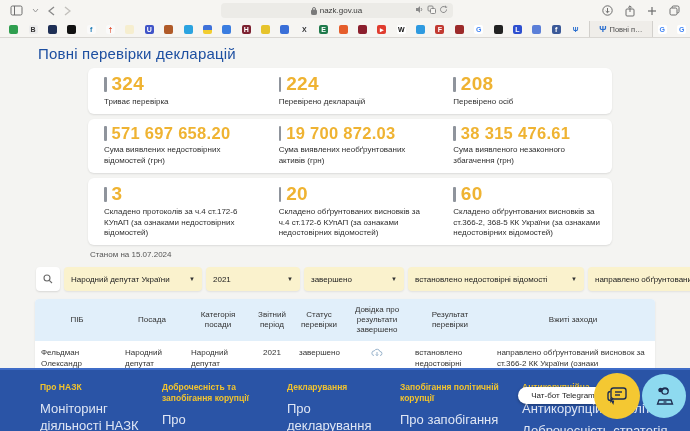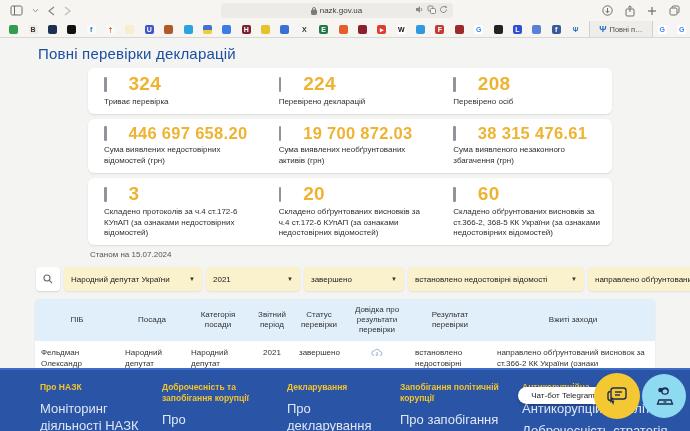--- a/index.html
+++ b/index.html
@@ -30,21 +30,21 @@
   .tabfavs{margin-left:auto;display:flex;align-items:center;}
 
   
   .page{position:relative;height:330px;}
   .page-title{color:#1d4fa1;font-weight:normal;font-size:15px;padding:7px 0 0 38px;letter-spacing:.2px;}
 
   .stats{width:524px;margin:6px 0 0 88px;}
   .card{background:#fff;border-radius:6px;box-shadow:0 1px 2px rgba(0,0,0,.1);
         display:grid;grid-template-columns:1fr 1fr 1fr;padding:5px 0 7px;margin-bottom:5px;}
   .stat{padding-left:16px;padding-right:8px;}
-  .numrow{display:flex;align-items:center;gap:22px;}
+  .numrow{display:flex;align-items:center;gap:5px;}
   .vbar{width:2.5px;height:15px;background:#8f949c;border-radius:1px;flex:0 0 auto;}
   .num{color:#efb332;font-weight:bold;font-size:19px;letter-spacing:.3px;white-space:nowrap;}
   .num.mid{font-size:16.5px;}
   .stat .lbl{font-size:8px;color:#2e2e2e;margin-top:2px;line-height:1.3;}
 
   .asof{font-size:8px;color:#555;margin:5px 0 0 90px;}
 
   .filterbar{display:flex;gap:4px;margin:8px 0 0 36px;align-items:center;}
   .searchchip{width:24px;height:24px;background:#fff;border-radius:4px;flex:0 0 auto;
       box-shadow:0 1px 2px rgba(0,0,0,.12);display:flex;align-items:center;justify-content:center;}
@@ -237,21 +237,21 @@
             <span class="num">208</span>
           </div>
         <div class="lbl">Перевірено осіб</div>
       </div>
     </div>
 
     <div class="card">
       <div class="stat">
         <div class="numrow">
             <span class="vbar"></span>
-            <span class="num mid">446 697 658.20</span>
+            <span class="num mid">571 697 658.20</span>
           </div>
         <div class="lbl">Сума виявлених недостовірних відомостей (грн)</div>
       </div>
       <div class="stat">
         <div class="numrow">
             <span class="vbar"></span>
             <span class="num mid">19 700 872.03</span>
           </div>
         <div class="lbl">Сума виявлених необґрунтованих активів (грн)</div>
       </div>
@@ -321,21 +321,21 @@
       </span>
   </div>
 
   <div class="tablewrap">
     <div class="tgrid thead">
       <div class="th">ПІБ</div>
       <div class="th">Посада</div>
       <div class="th">Категорія посади</div>
       <div class="th">Звітний період</div>
       <div class="th">Статус перевірки</div>
-      <div class="th">Довідка про результати перевірки</div>
+      <div class="th">Довідка про результати завершено</div>
       <div class="th">Результат перевірки</div>
       <div class="th">Вжиті заходи</div>
     </div>
     <div class="tgrid trow">
       <div class="td">Фельдман Олександр Борисович</div>
       <div class="td">Народний депутат України</div>
       <div class="td">Народний депутат України</div>
       <div class="td center">2021</div>
       <div class="td">завершено</div>
       <div class="td center">

